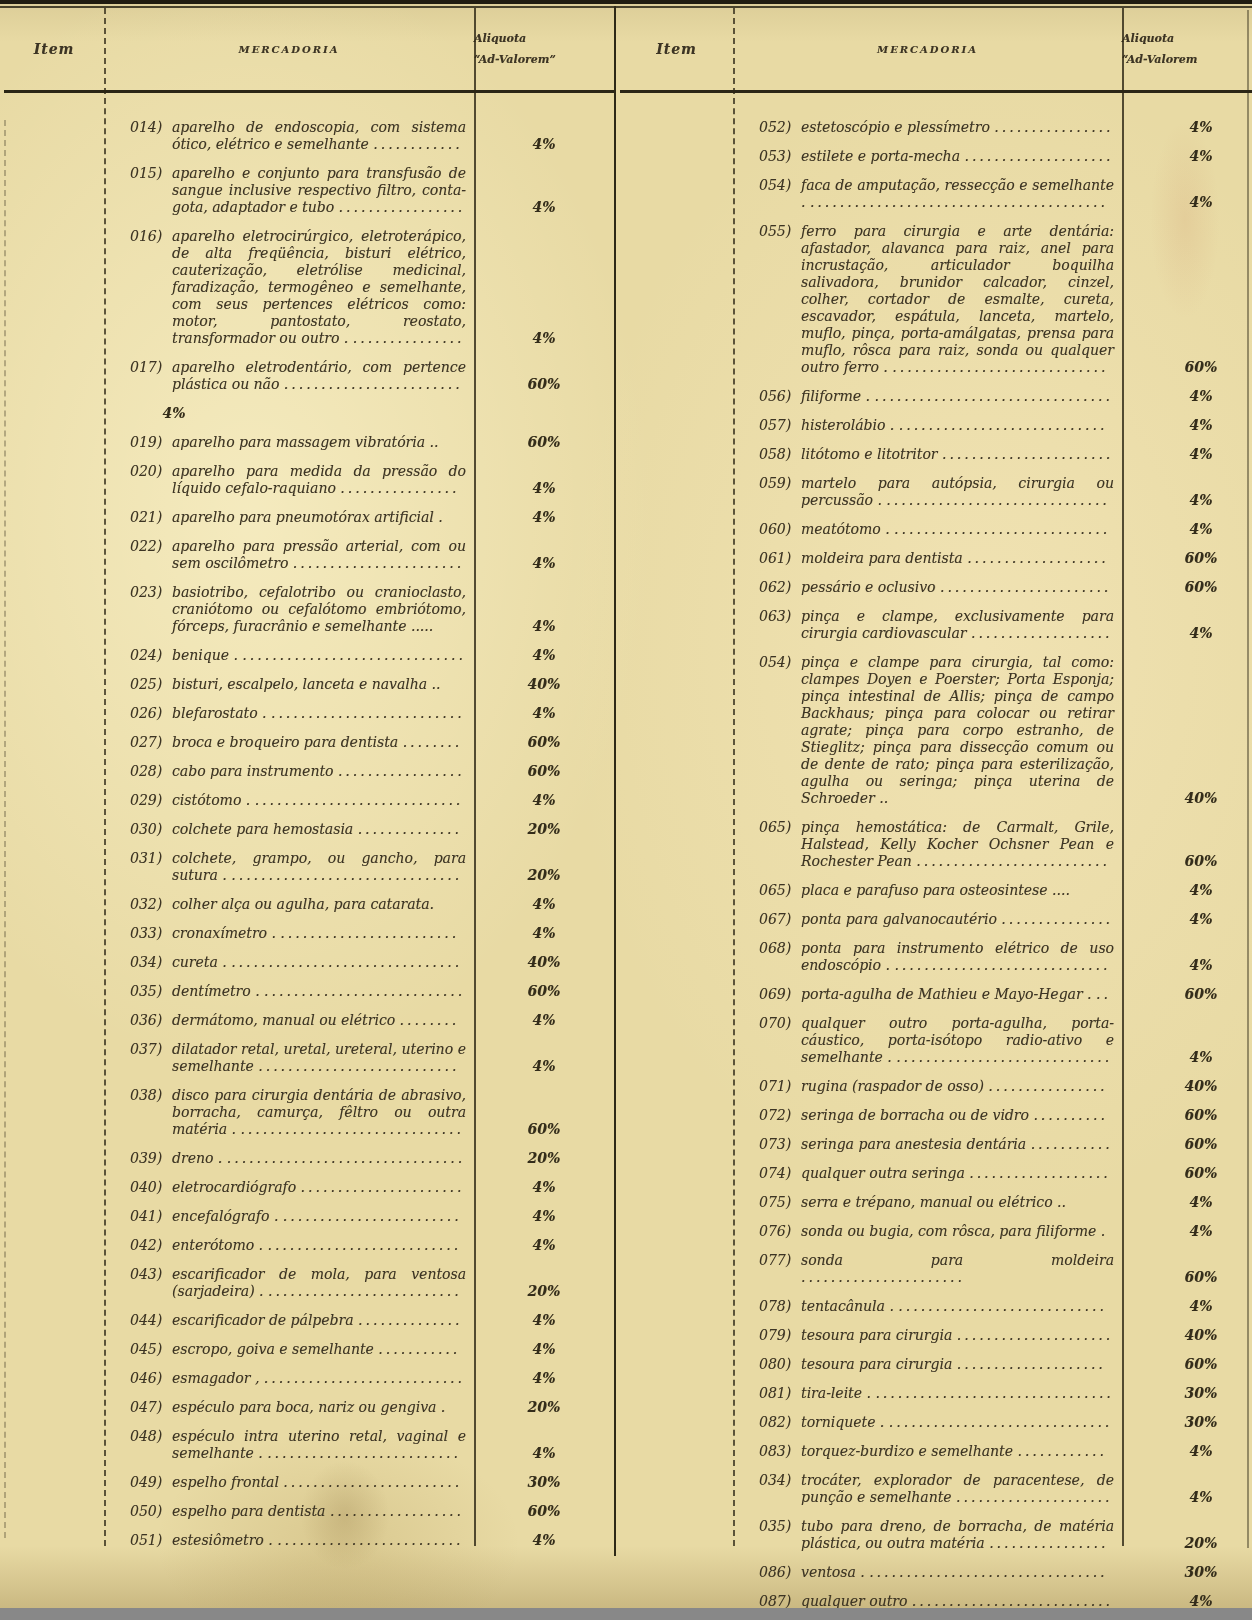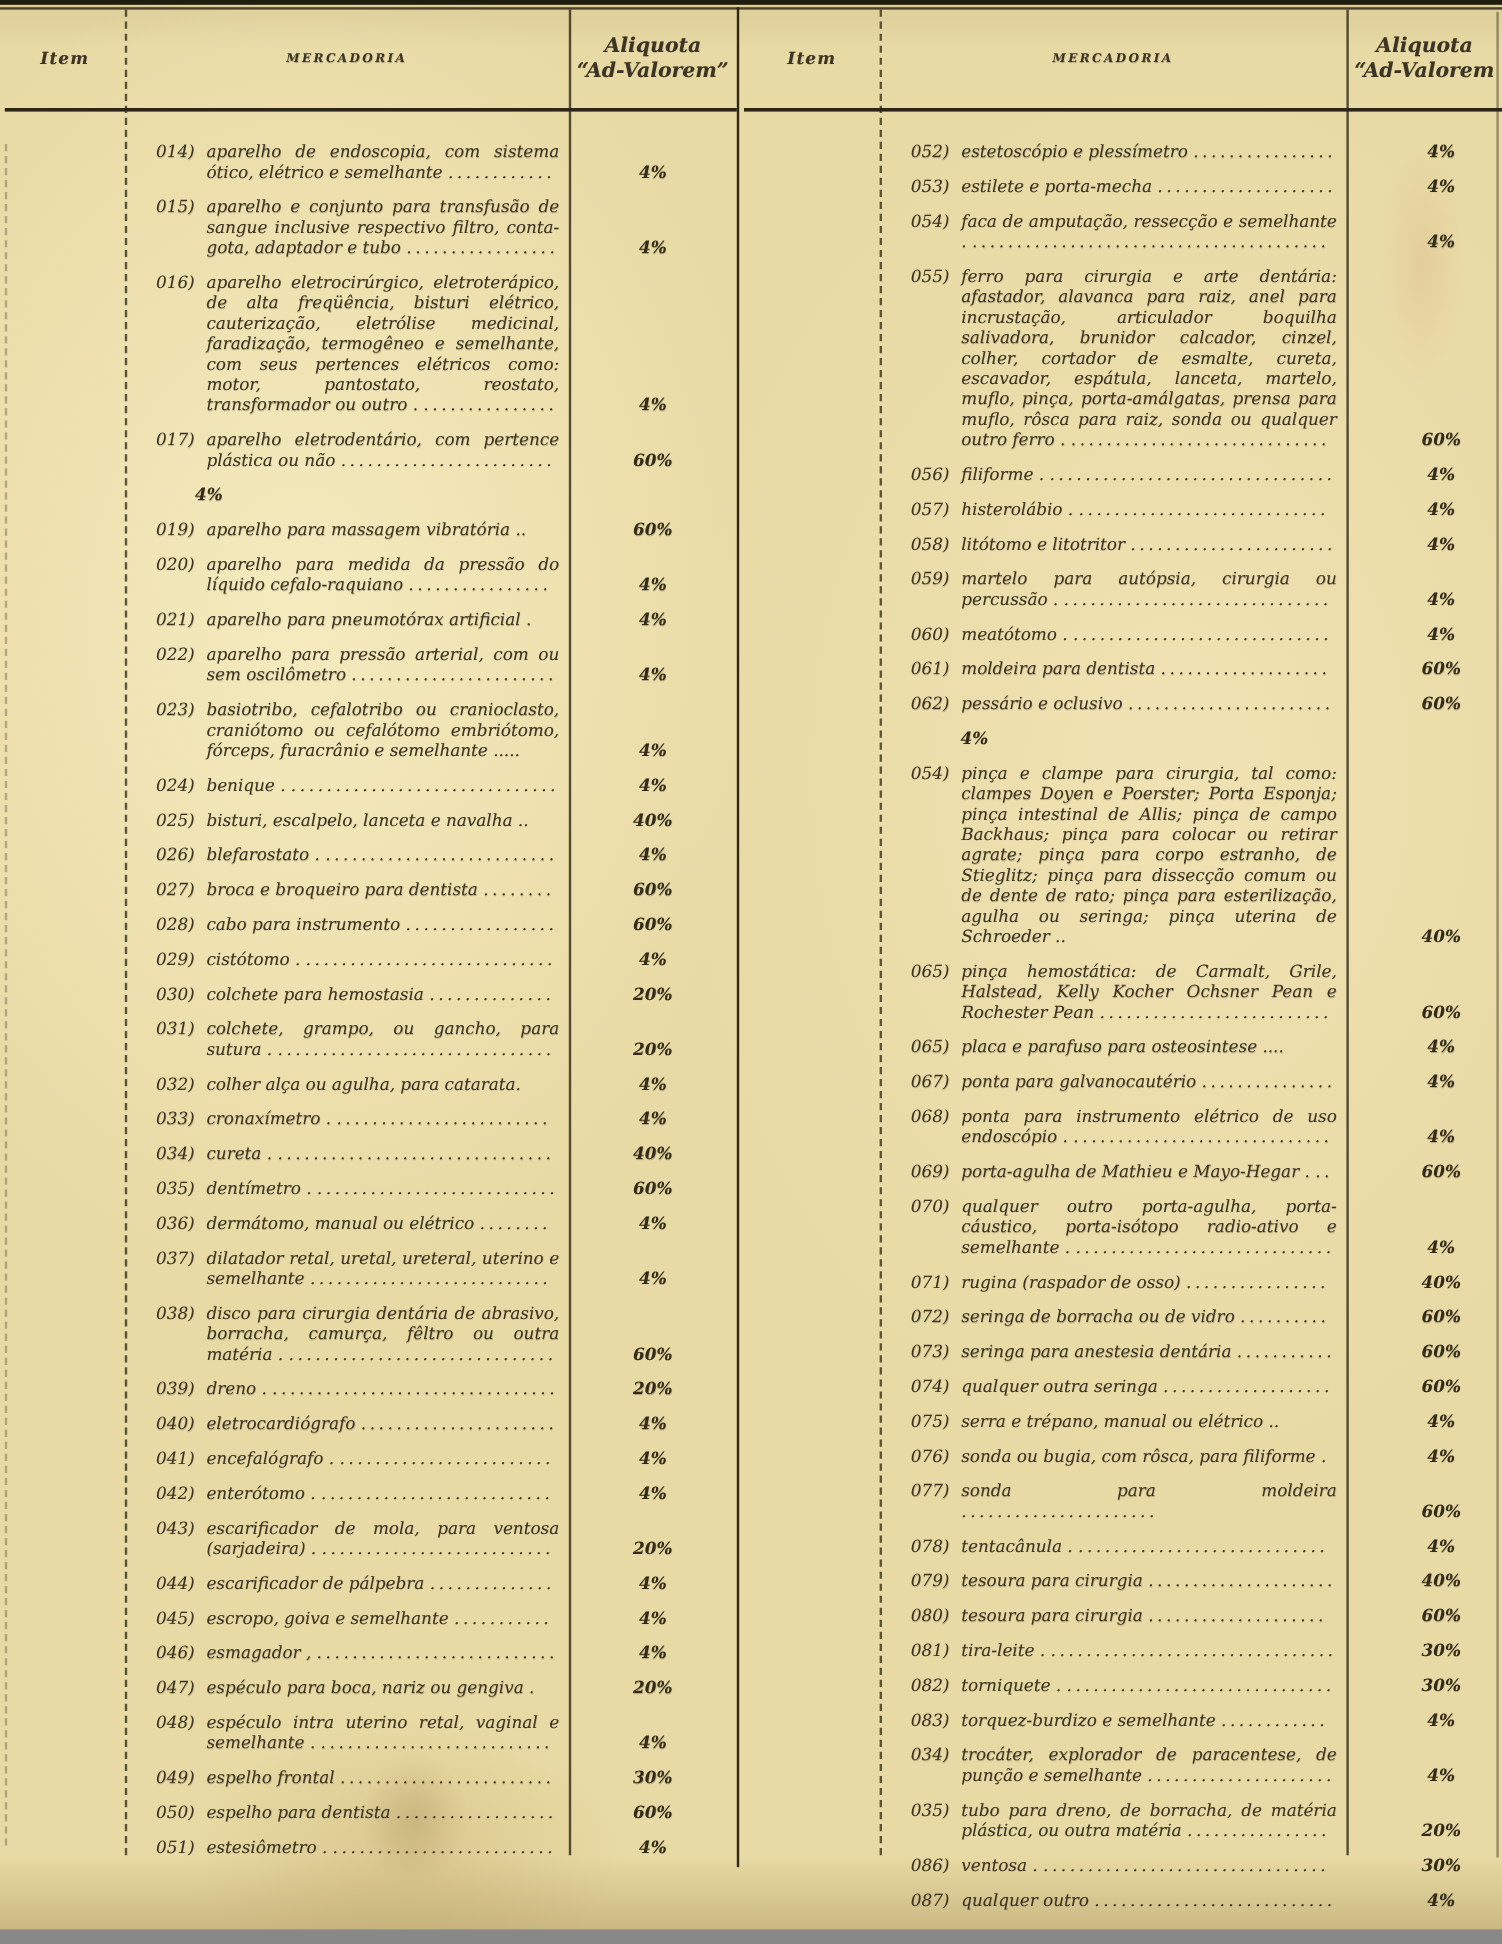--- a/index.html
+++ b/index.html
@@ -29,21 +29,21 @@
     background:radial-gradient(ellipse at center, rgba(190,110,70,0.12), rgba(190,110,70,0) 70%);}
 
   
   .page-half{position:absolute;top:8px;height:1552px;}
   .left-half{left:4px;width:610px;}
   .right-half{left:620px;width:632px;}
 
   .thead{position:relative;height:82px;display:flex;align-items:center;}
   .h-item{text-align:center;font-weight:bold;font-size:14px;letter-spacing:1px;}
   .h-merc{flex:1;text-align:center;font-weight:bold;font-size:10px;letter-spacing:2px;}
-  .h-aliq{text-align:center;font-weight:bold;font-size:17px;line-height:21px;}
+  .h-aliq{font-weight:bold;font-size:11px;line-height:21px;}
   .left-half .h-item{width:100px;} .left-half .h-aliq{width:140px;}
   .right-half .h-item{width:113px;} .right-half .h-aliq{width:130px;}
 
   .hr-head{position:absolute;top:82px;left:0;right:0;height:3px;background:#2b2616;}
 
   .vl{position:absolute;top:0;bottom:14px;width:0;}
   .vl-item{border-left:2px dashed rgba(44,38,20,0.75);}
   .vl-aliq{border-left:2px solid rgba(44,38,20,0.8);}
   .left-half .vl-item{left:100px;} .left-half .vl-aliq{left:470px;}
   .right-half .vl-item{left:113px;} .right-half .vl-aliq{left:502px;}
@@ -439,20 +439,23 @@
         </div>
         <div class="row">
           <div class="cell-item"></div>
           <div class="cell-merc">
             <p class="merc-p"><span class="num">062)</span><span>pessário e oclusivo </span><span class="dots">.......................</span></p>
           </div>
           <div class="cell-rate">60%</div>
         </div>
         <div class="row">
           <div class="cell-item"></div>
+          <div class="cell-merc">
+            <p class="merc-p"><span class="num">063)</span><span>pinça e clampe, exclusivamente para cirurgia cardiovascular </span><span class="dots">...................</span></p>
+          </div>
           <div class="cell-rate">4%</div>
         </div>
         <div class="row">
           <div class="cell-item"></div>
           <div class="cell-merc">
             <p class="merc-p"><span class="num">054)</span><span>pinça e clampe para cirurgia, tal como: clampes Doyen e Poerster; Porta Esponja; pinça intestinal de Allis; pinça de campo Backhaus; pinça para colocar ou retirar agrate; pinça para corpo estranho, de Stieglitz; pinça para dissecção comum ou de dente de rato; pinça para esterilização, agulha ou seringa; pinça uterina de Schroeder .. </span><span class="dots"></span></p>
           </div>
           <div class="cell-rate">40%</div>
         </div>
         <div class="row">

